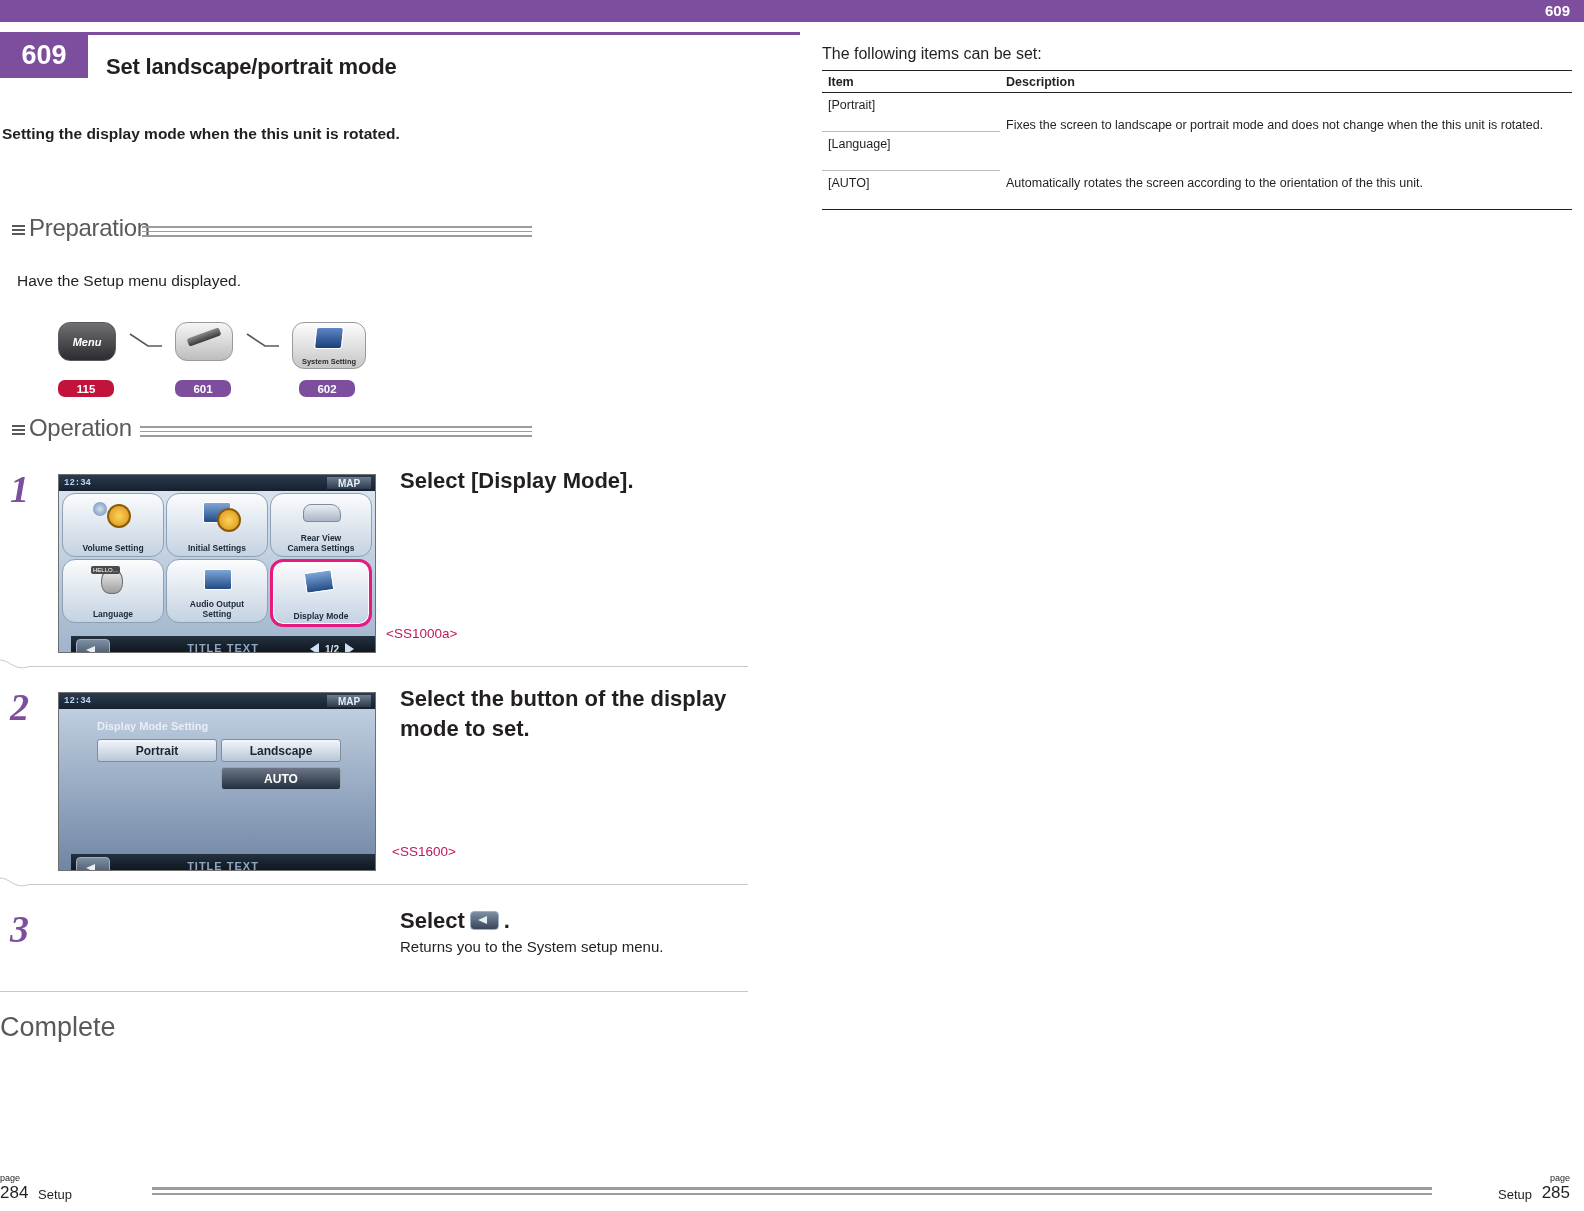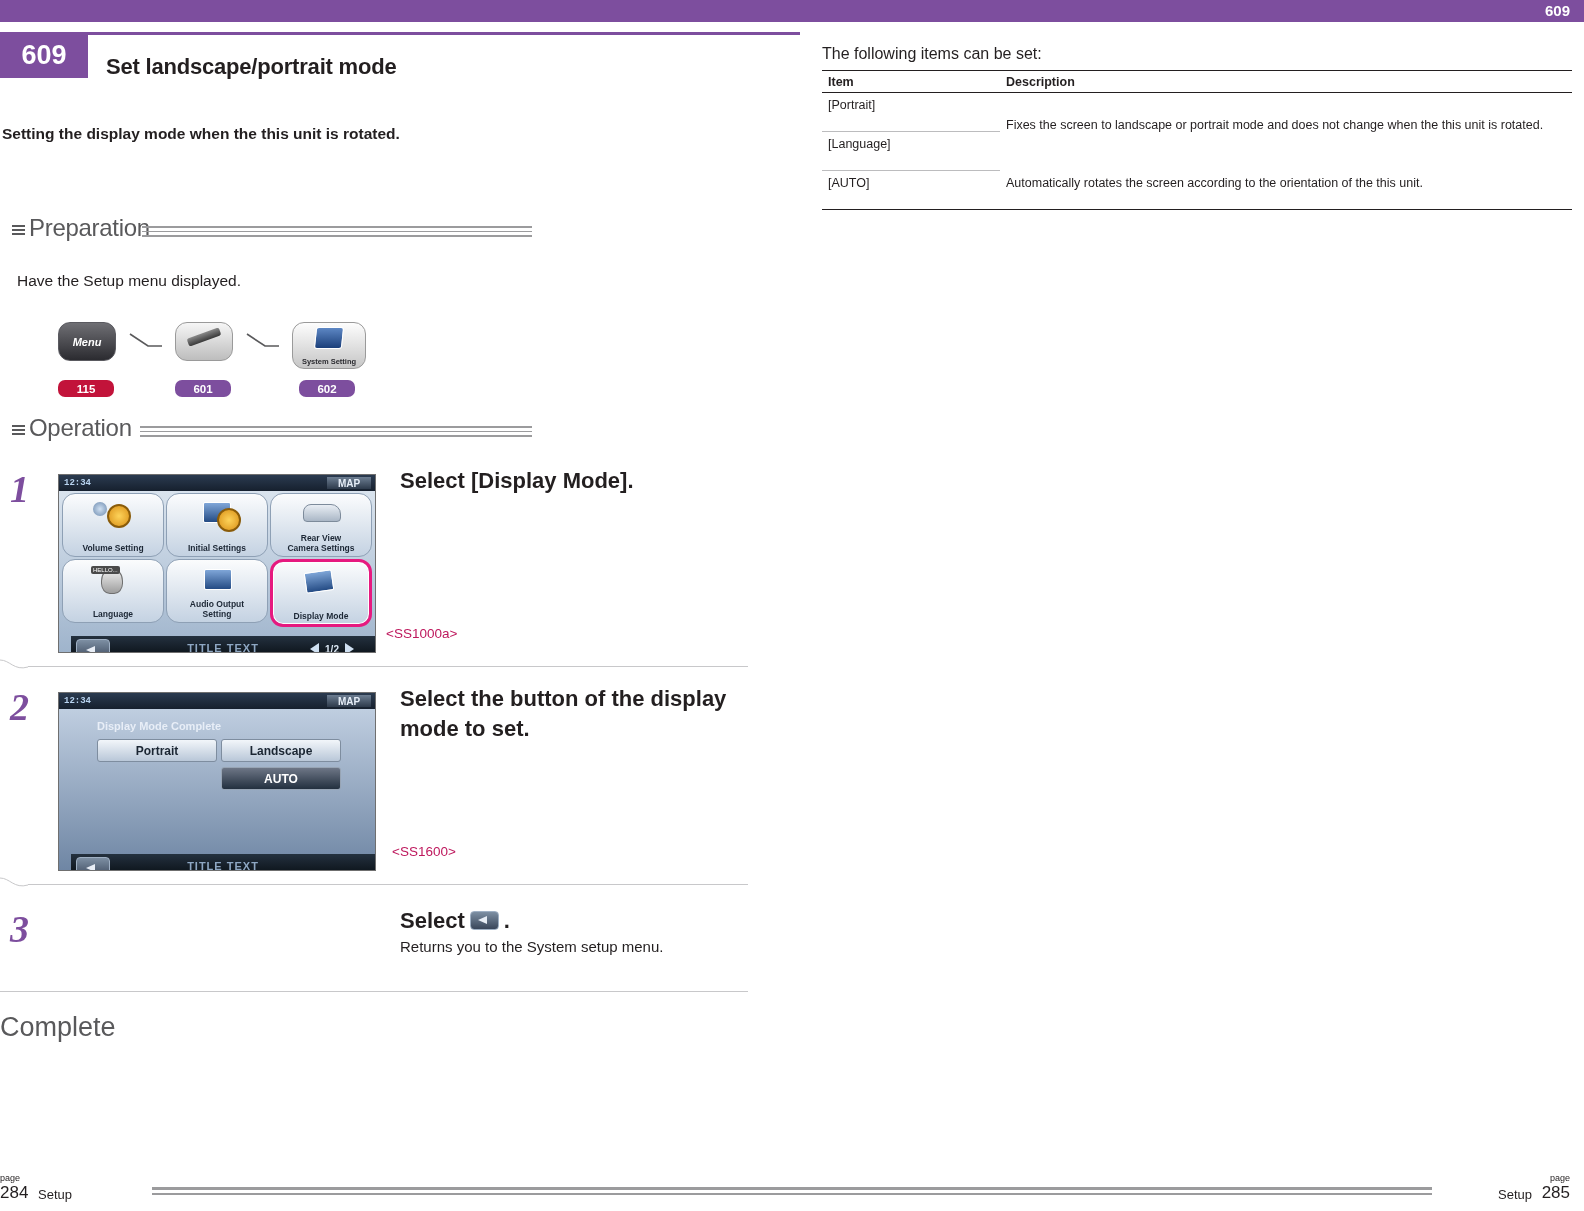--- a/index.html
+++ b/index.html
@@ -656,21 +656,21 @@
     </div>
     <div class="line"></div>
   </div>
 
   <div class="step-num" style="left:10px; top:663px;">2</div>
   <div class="shot shot2">
     <div class="shot-topbar">
       <div class="shot-clock">12:34</div>
       <div class="shot-map">MAP</div>
     </div>
-    <div class="dms-title">Display Mode Complete</div>
+    <div class="dms-title">Display Mode Setting</div>
     <div class="dm-btn" style="left:38px; top:46px; width:118px;">Portrait</div>
     <div class="dm-btn" style="left:162px; top:46px; width:118px;">Landscape</div>
     <div class="dm-btn dm-auto" style="left:162px; top:74px; width:118px;">AUTO</div>
     <div class="shot-bottombar">
       <div class="back-btn"></div>
       <div class="title-text">TITLE TEXT</div>
     </div>
   </div>
   <div class="ss-label" style="left:392px; top:822px;">&lt;SS1600&gt;</div>
   <div class="step-head" style="left:400px; top:662px; width:350px;">Select the button of the display mode to set.</div>

